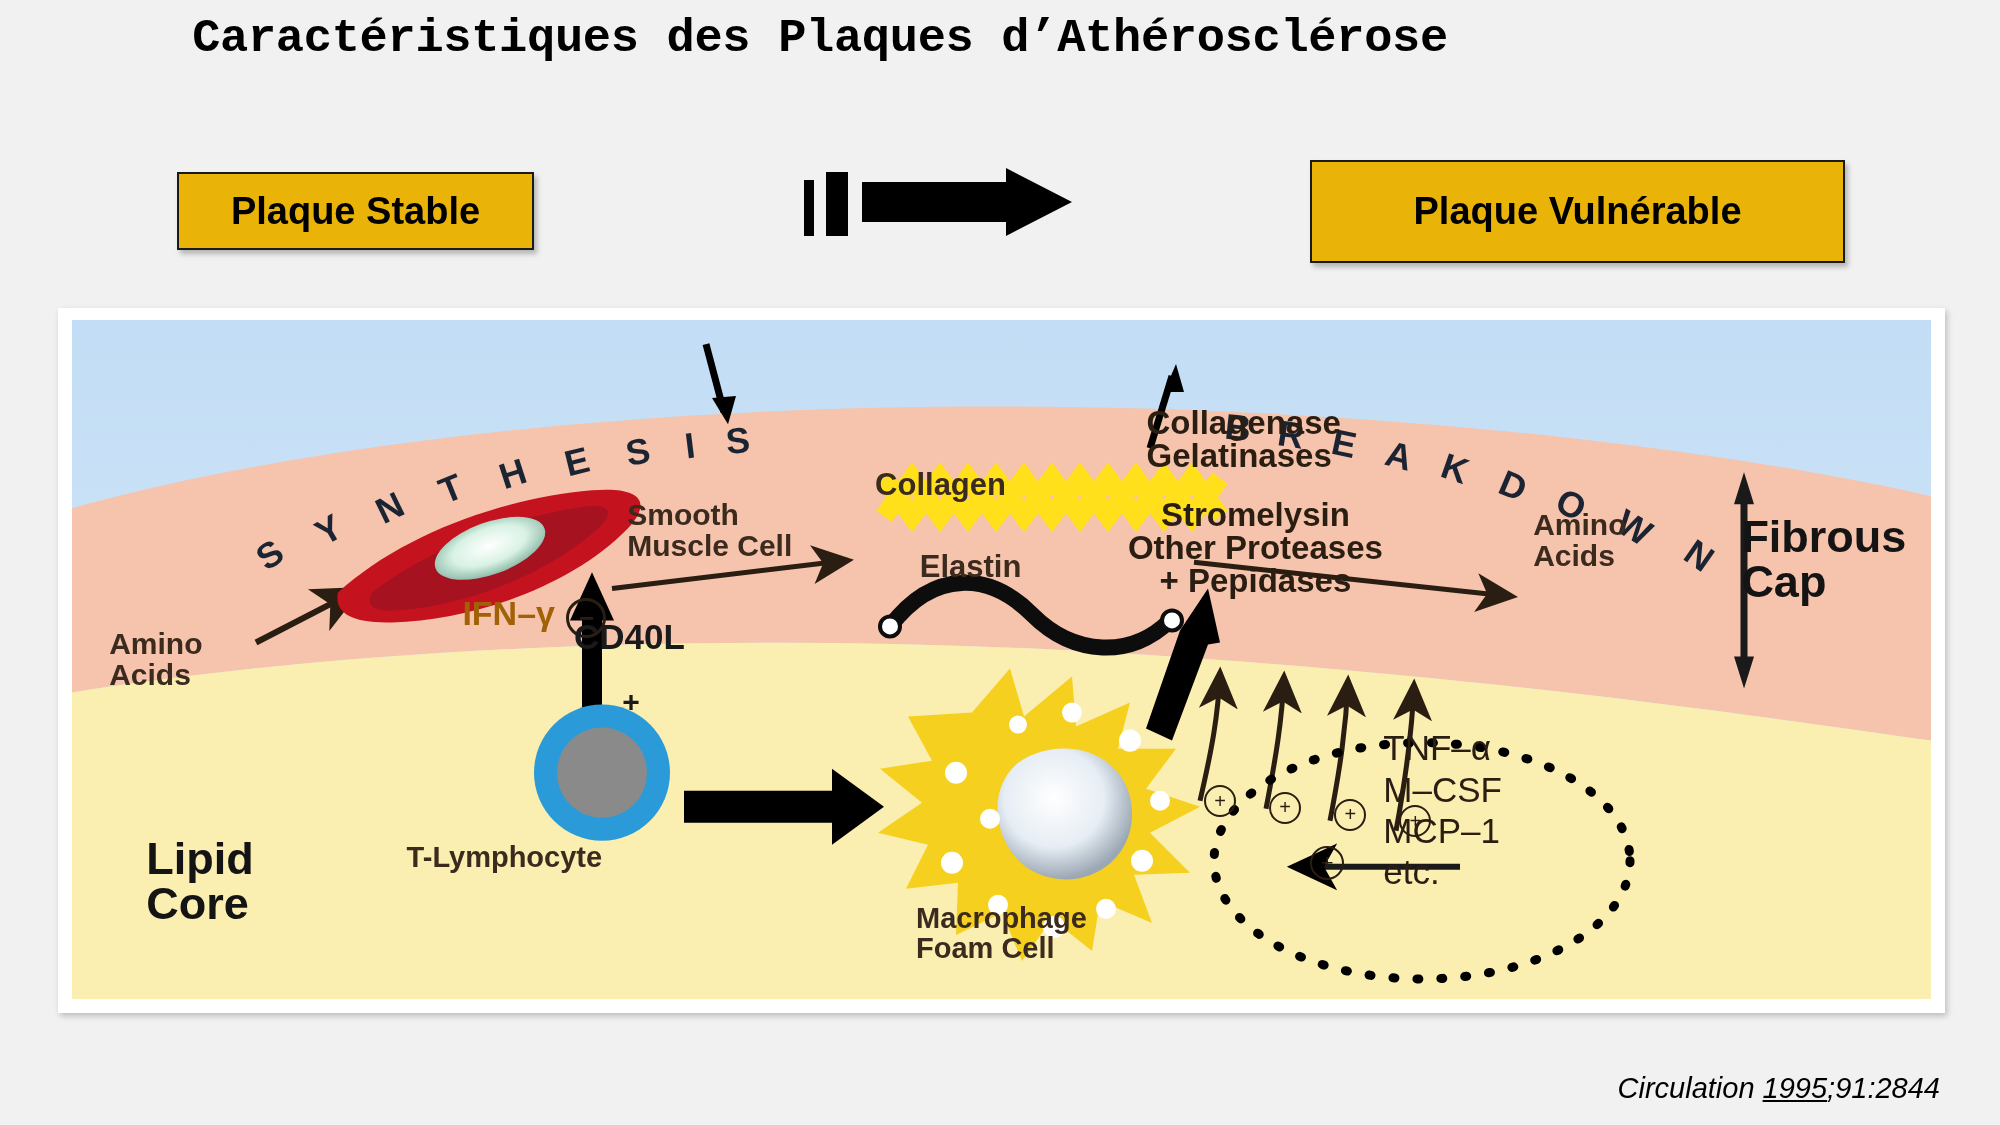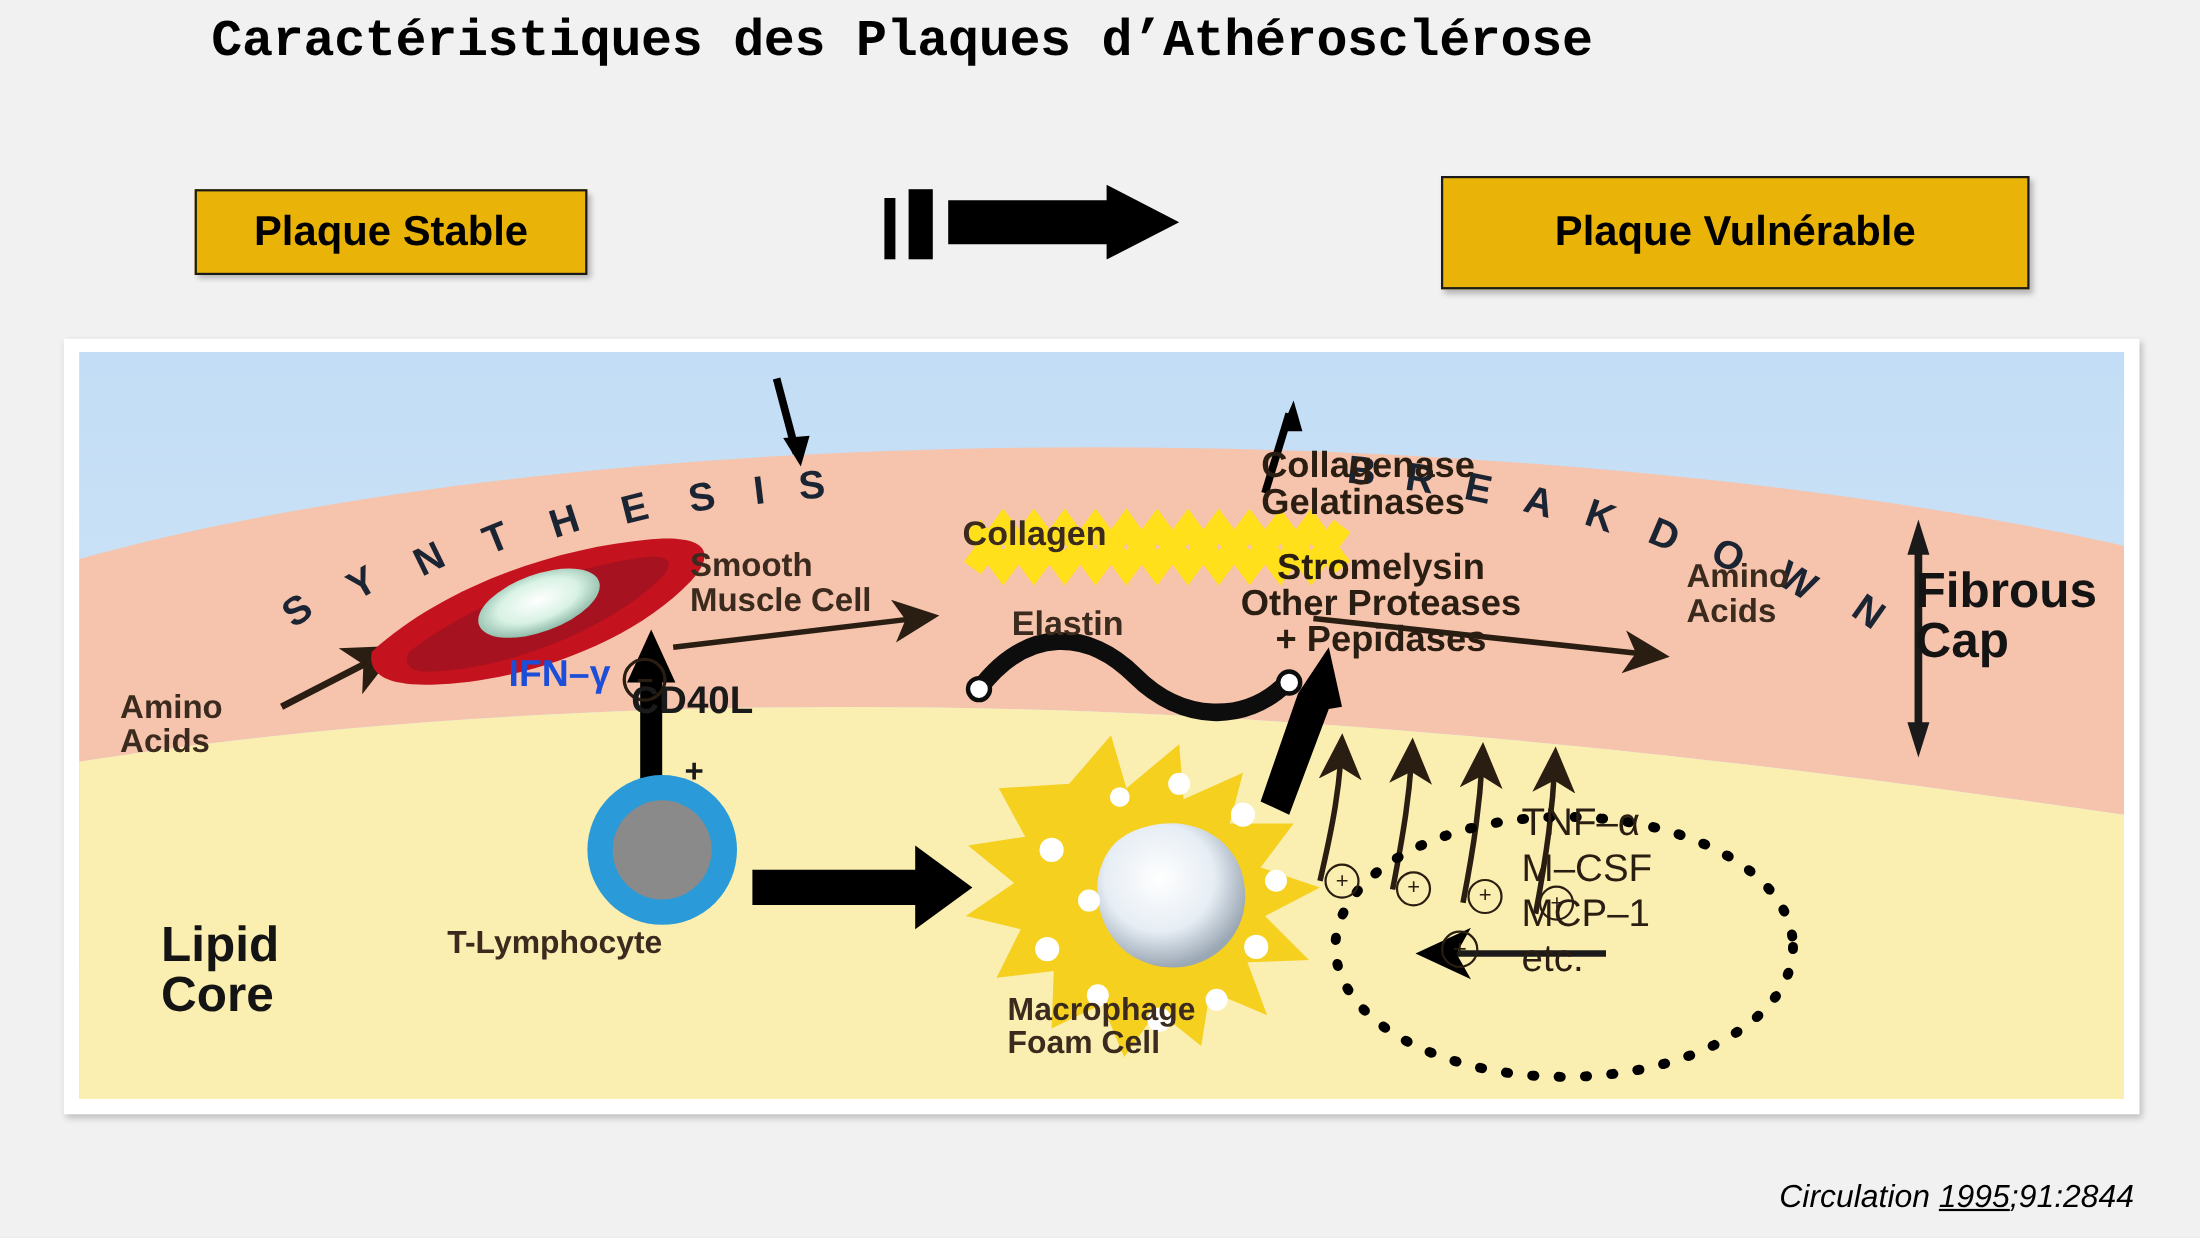--- a/index.html
+++ b/index.html
@@ -263,21 +263,21 @@
       <div class="arc-letter" style="left:73.7%; top:18.9%; transform:rotate(19deg);">K</div>
       <div class="arc-letter" style="left:76.8%; top:21.3%; transform:rotate(23deg);">D</div>
       <div class="arc-letter" style="left:79.9%; top:24.2%; transform:rotate(27deg);">O</div>
       <div class="arc-letter" style="left:83.1%; top:27.6%; transform:rotate(31deg);">W</div>
       <div class="arc-letter" style="left:86.8%; top:31.6%; transform:rotate(35deg);">N</div>
     </div>
 
     <div class="fig-label" style="left:2.0%; top:45.5%; font-size:30px;">Amino
 Acids</div>
 
-    <div class="fig-label" style="left:21.0%; top:40.6%; font-size:34px; color:#1d4ed8;">IFN–γ</div>
+    <div class="fig-label" style="left:21.0%; top:40.6%; font-size:34px; color:#a16207;">IFN–γ</div>
 
     <div style="position:absolute;left:26.6%;top:41.0%;width:34px;height:34px;border:3px solid #2a1d12;border-radius:50%;display:flex;align-items:center;justify-content:center;font-size:26px;color:#2a1d12;font-weight:bold;line-height:1;">−</div>
 
     <div class="fig-label" style="left:27.5%; top:26.5%; font-size:30px;margin-left:44px;">Smooth
 Muscle Cell</div>
 
     <div class="fig-label" style="left:43.2%; top:22.0%; font-size:31px;">Collagen</div>
 
     <div class="fig-label" style="left:45.6%; top:34.0%; font-size:31px;">Elastin</div>
 

